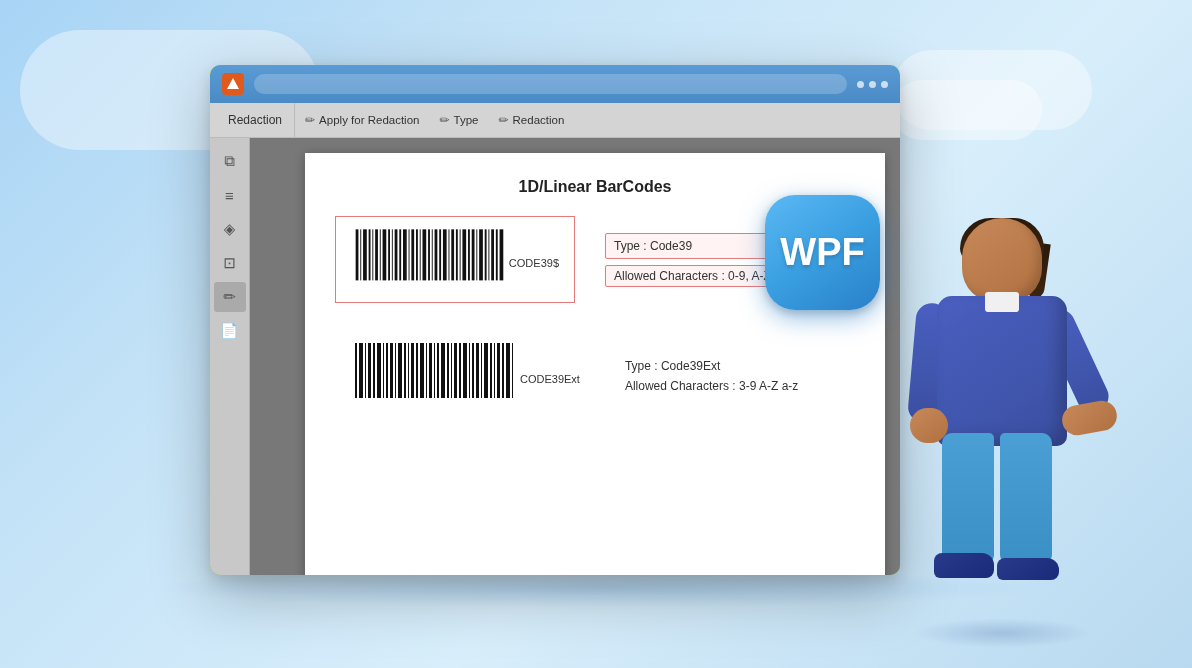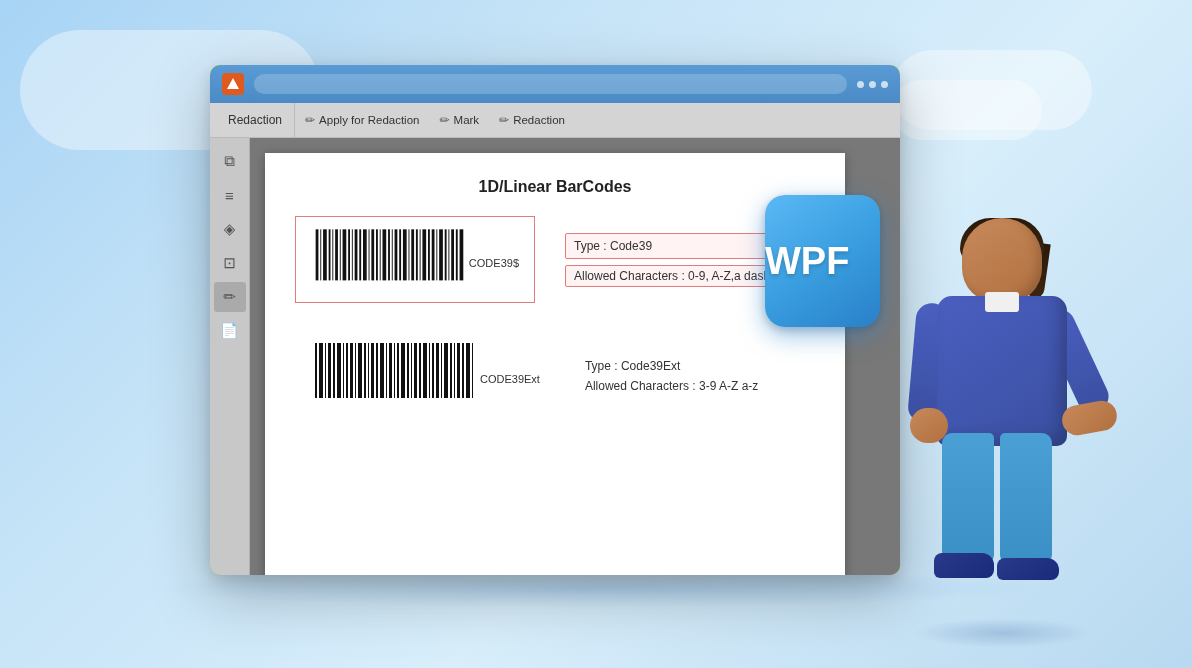--- a/index.html
+++ b/index.html
@@ -169,21 +169,21 @@
     .sidebar-btn.active {
       background: rgba(0,0,0,0.15);
     }
 
     
     .document-area {
       flex: 1;
       background: #787878;
       overflow: auto;
       display: flex;
-      justify-content: flex-start;
+      justify-content: flex-end;
       padding: 15px;
     }
 
     .document-page {
       background: white;
       width: 580px;
       min-height: 440px;
       box-shadow: 0 2px 10px rgba(0,0,0,0.3);
       padding: 25px 30px;
     }
@@ -267,26 +267,26 @@
       font-size: 12px;
       color: #333;
     }
 
     
     .wpf-badge {
       position: absolute;
       top: 195px;
       left: 765px;
       width: 115px;
-      height: 132px;
+      height: 115px;
       background: linear-gradient(145deg, #5bb8f5 0%, #3a9fe0 50%, #2980c9 100%);
-      border-radius: 20px;
-      display: flex;
-      align-items: center;
-      justify-content: flex-start;
+      border-radius: 30px;
+      display: flex;
+      align-items: center;
+      justify-content: center;
       box-shadow: 0 8px 25px rgba(41,128,201,0.5), 0 3px 8px rgba(0,0,0,0.2);
       z-index: 10;
     }
 
     .wpf-badge-text {
       font-size: 38px;
       font-weight: 900;
       color: white;
       font-family: Arial, sans-serif;
       text-shadow: 0 2px 4px rgba(0,0,0,0.2);
@@ -485,21 +485,21 @@
   </div>
 
   <div class="toolbar">
     <span class="toolbar-section-label">Redaction</span>
     <button class="toolbar-btn">
       <span class="toolbar-btn-icon">✏</span>
       <span>Apply for Redaction</span>
     </button>
     <button class="toolbar-btn">
       <span class="toolbar-btn-icon">✏</span>
-      <span>Mark</span>
+      <span>Type</span>
     </button>
     <button class="toolbar-btn">
       <span class="toolbar-btn-icon">✏</span>
       <span>Redaction</span>
     </button>
   </div>
 
   <div class="main-area">
 
     <div class="sidebar">

